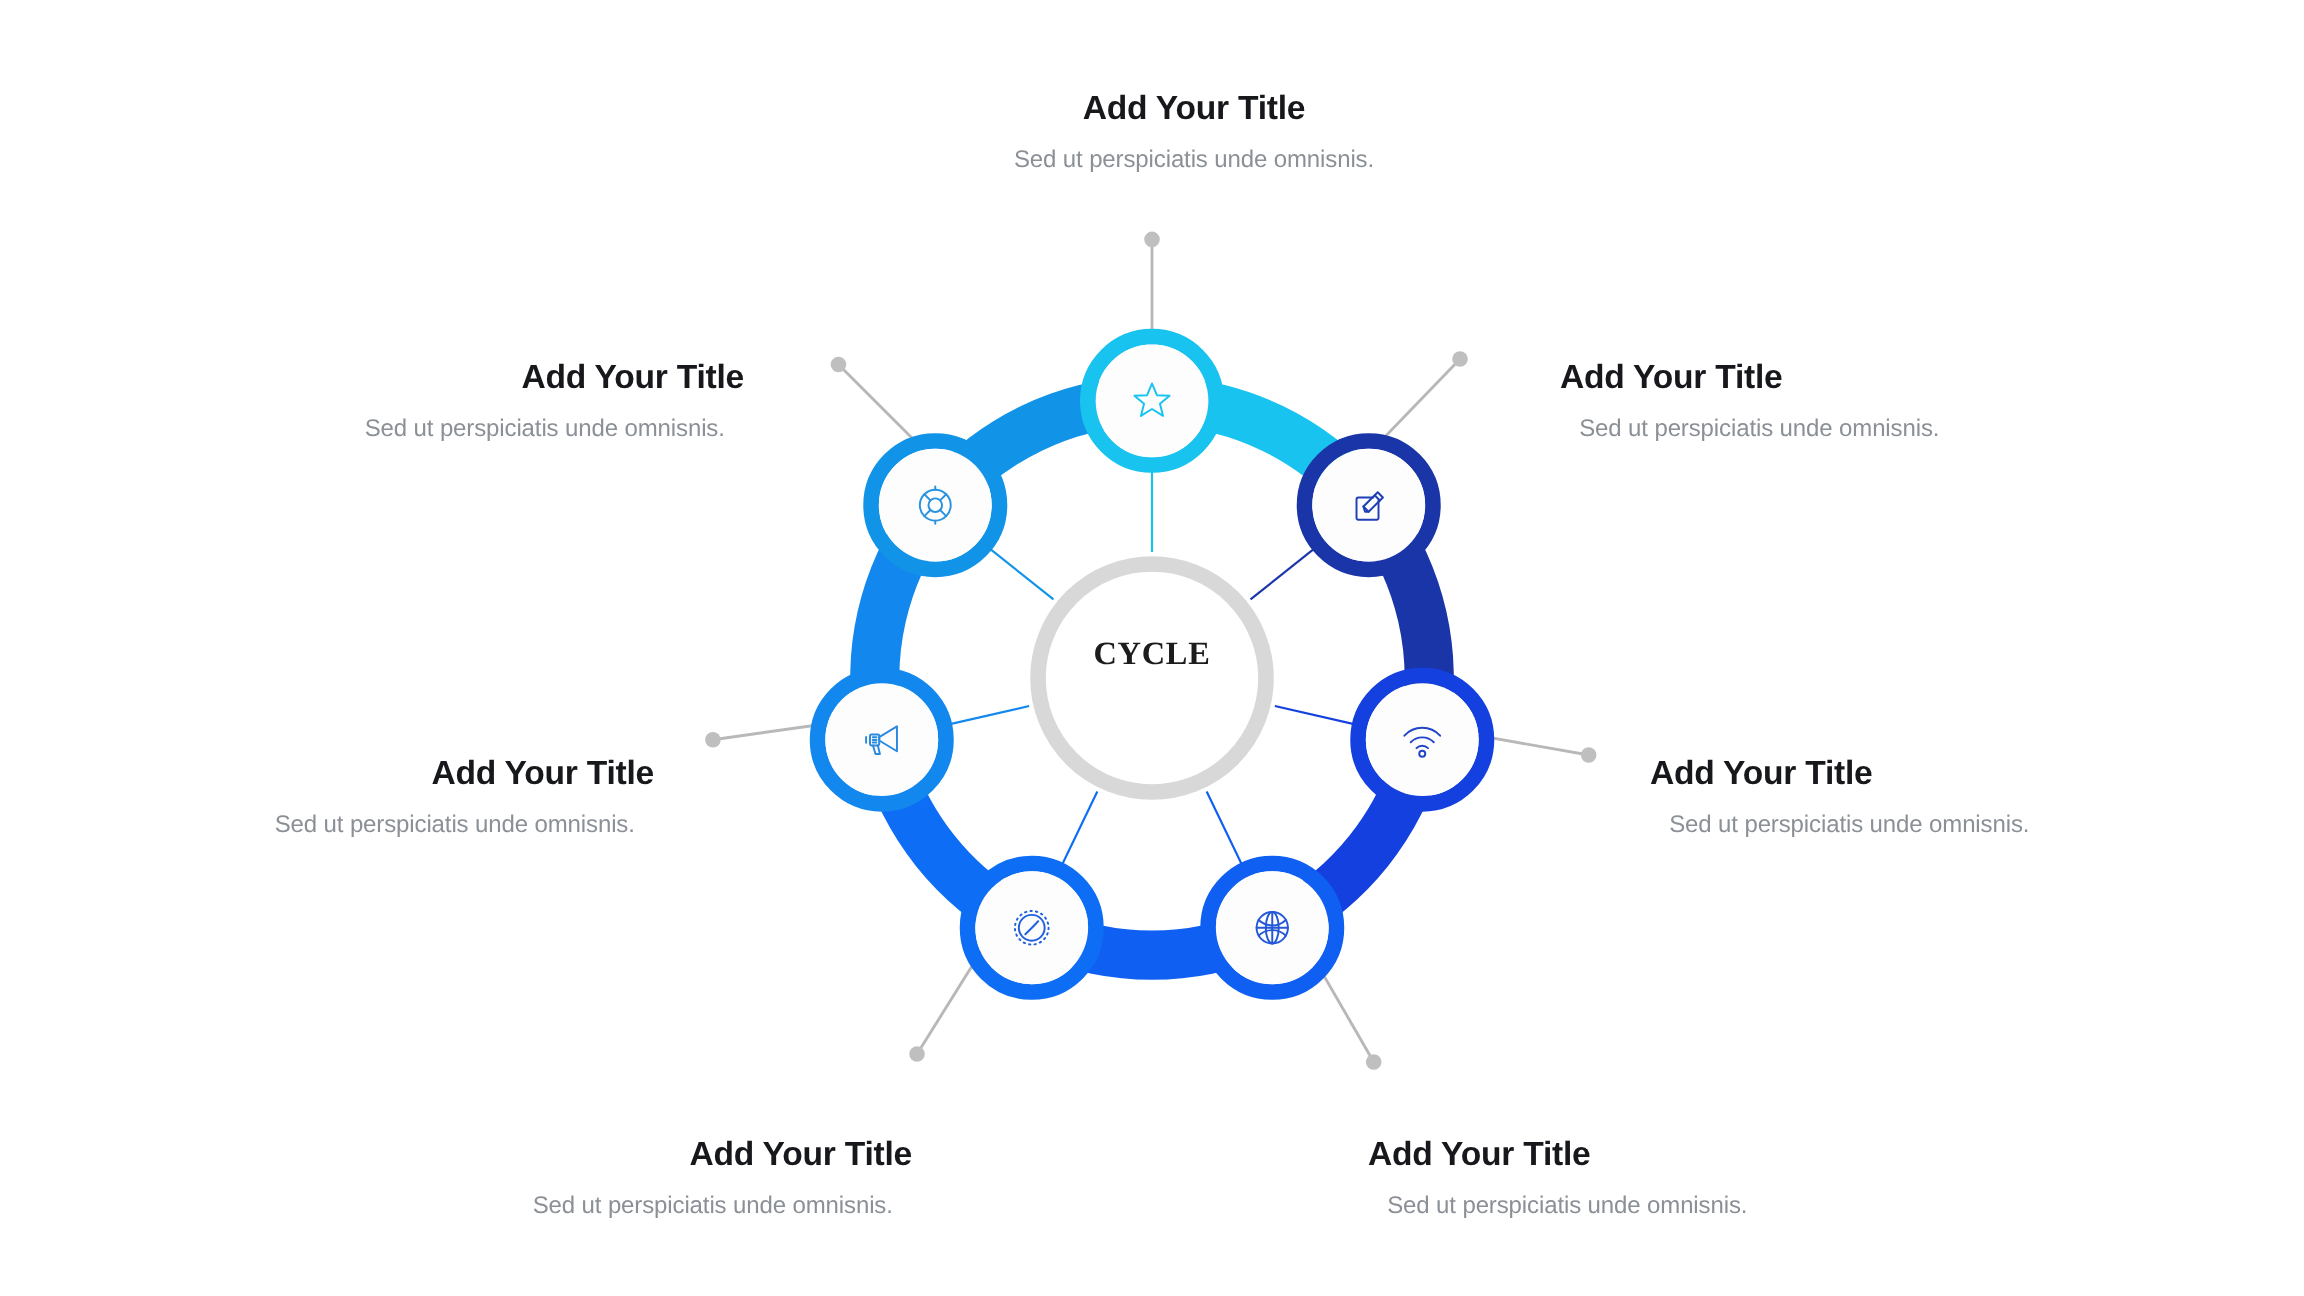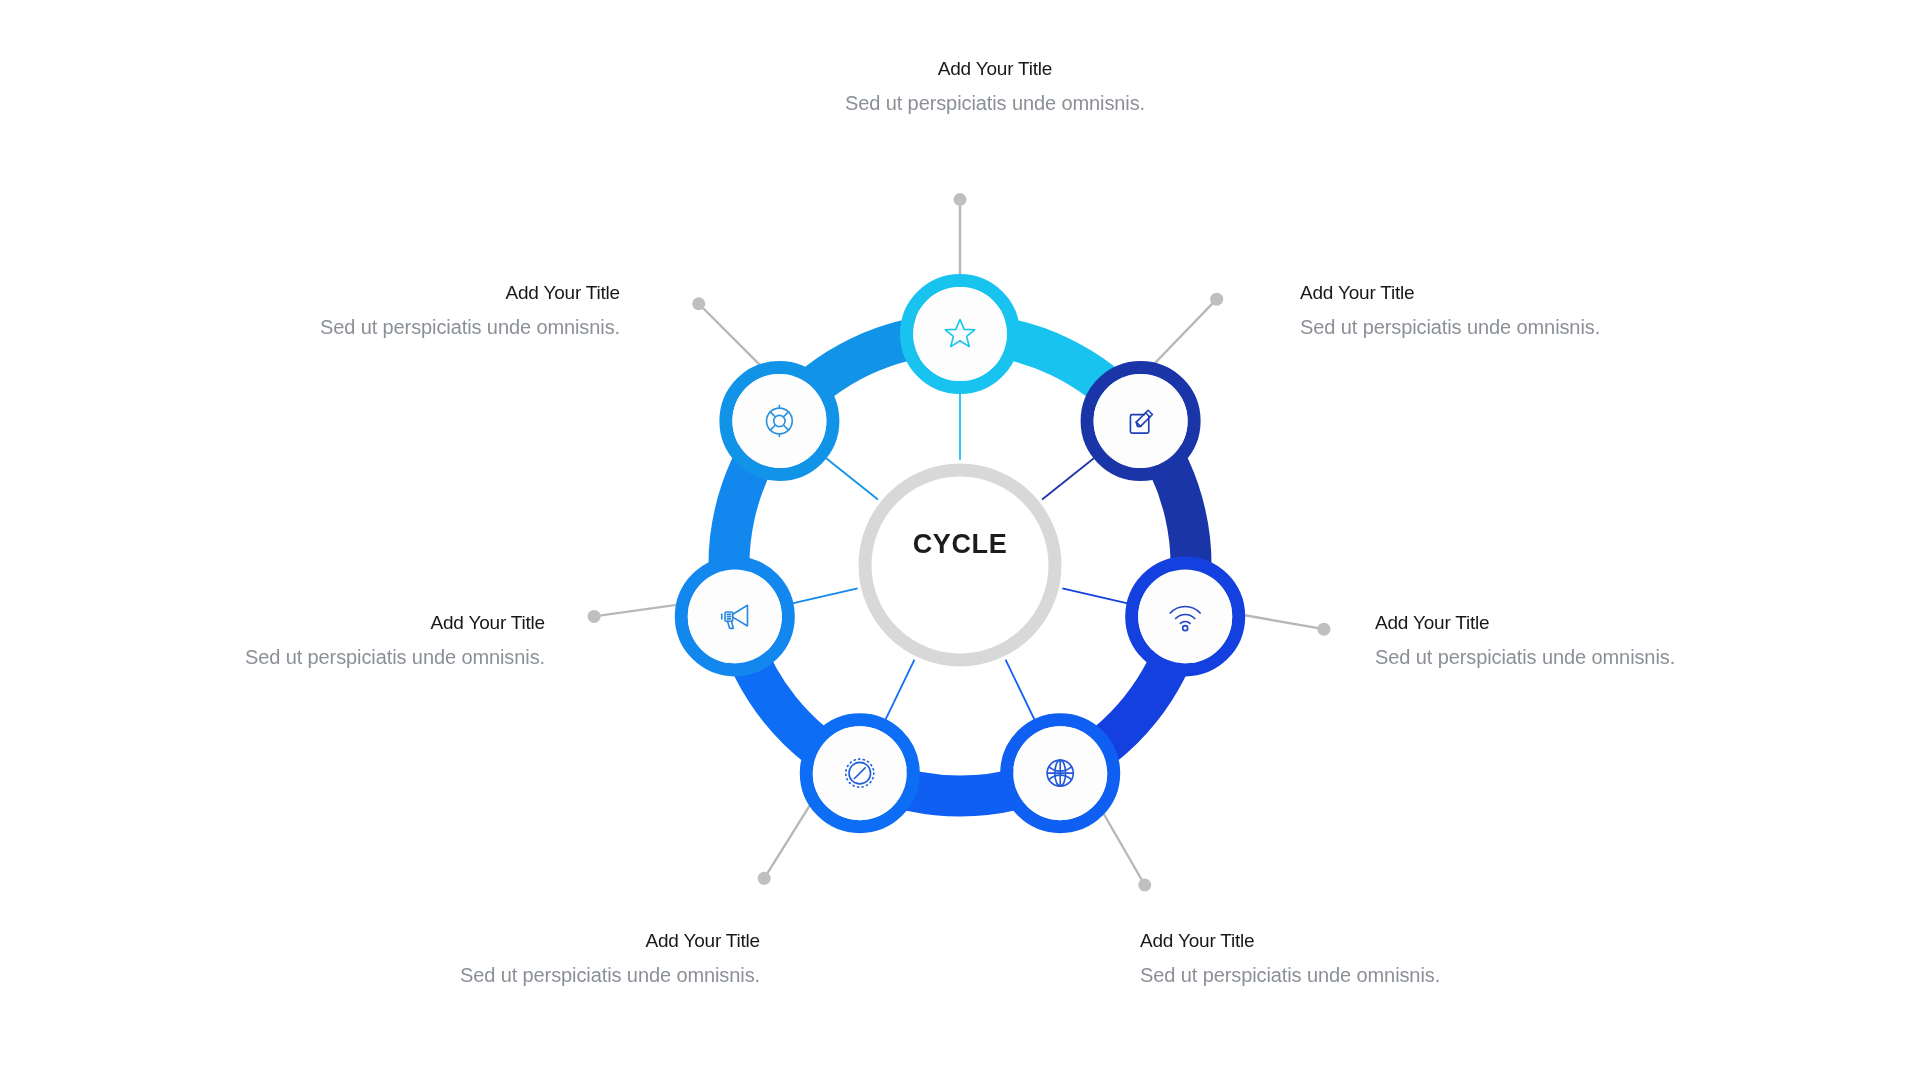--- a/index.html
+++ b/index.html
@@ -30,37 +30,38 @@
     position: absolute;
     width: 260px;
     text-align: center;
     font-size: 27px;
     font-weight: bold;
     letter-spacing: 0.6px;
     line-height: 1.22;
     color: #1c1c1c;
     left: 830px;
     top: 528px;
+    font-family: Liberation Serif, serif;
   }
   .label {
     position: absolute;
     width: 430px;
   }
   .label .title {
-    font-size: 19px;
-    font-weight: normal;
+    font-size: 28px;
+    font-weight: bold;
     color: #17181c;
     letter-spacing: -0.2px;
-    margin: 0 0 12px 0;
+    margin: 16px 0 12px 0;
     white-space: nowrap;
   }
   .label .desc {
     font-size: 20px;
     color: #8b9097;
-    margin: 0;
+    margin: 16px;
     white-space: nowrap;
     letter-spacing: -0.1px;
   }
   .label.align-right { text-align: right; }
   .label.align-left  { text-align: left; }
   .label.align-center{ text-align: center; }
 
   
   .lbl-0 { left: 745px;  top: 58px;  width: 500px; }
   .lbl-1 { left: 1300px; top: 282px; width: 430px; }

